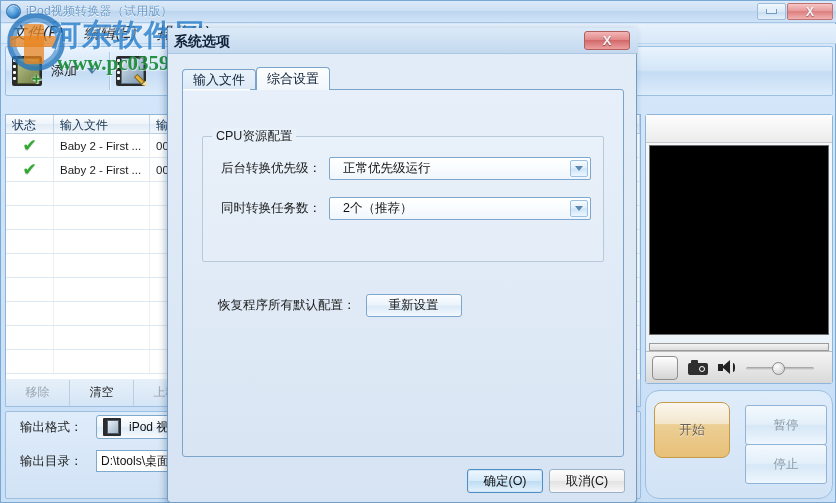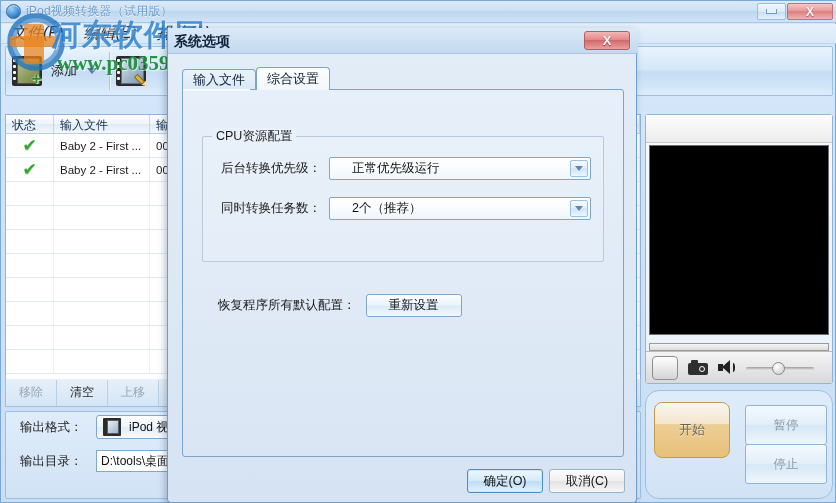--- a/index.html
+++ b/index.html
@@ -129,21 +129,21 @@
   .list-row.empty .cell { border-right-color: #e9f0f6; }
 
   
   #list-actions {
     position: absolute; left: 4px; top: 378px; width: 636px; height: 28px;
     background: linear-gradient(180deg,#e7f0f9 0%,#d5e5f5 100%);
     border: 1px solid #9cc0e2; border-top: none;
     display: flex; align-items: center;
   }
   .list-btn {
-    width: 51px; height: 26px; font-size: 12px; display: flex;
+    width: 64px; height: 26px; font-size: 12px; display: flex;
     align-items: center; justify-content: center;
     border-right: 1px solid #b9cfe3; color: #2a2a2a; white-space: nowrap;
   }
   .list-btn.disabled { color: #9aa6b1; }
 
   
   #output-area {
     position: absolute; left: 4px; top: 410px; width: 636px; height: 88px;
     background: linear-gradient(180deg,#dfecfa 0%,#d2e3f6 100%);
     border: 1px solid #9cc0e2; border-radius: 2px;
@@ -319,21 +319,21 @@
     background: #e8f1fa; font-size: 12.5px; color: #1d1d1d; white-space: nowrap;
   }
   .field-row { position: absolute; display: flex; align-items: center; }
   .field-label { font-size: 12.5px; color: #1a1a1a; white-space: nowrap; width: 108px; text-align: right; }
   .combo {
     width: 262px; height: 23px; margin-left: 8px;
     border: 1px solid #7ea7cd; border-radius: 2px;
     background: linear-gradient(180deg,#ffffff 0%,#f7fbfe 60%,#eef5fc 100%);
     display: flex; align-items: center; position: relative;
   }
-  .combo-text { font-size: 12.5px; color: #101010; padding-left: 22px; white-space: nowrap; }
+  .combo-text { font-size: 12.5px; color: #101010; padding-left: 13px; white-space: nowrap; }
   .combo-arrow {
     position: absolute; right: 2px; top: 2px; width: 18px; height: 17px;
     border: 1px solid #9cc0e2; border-radius: 2px;
     background: linear-gradient(180deg,#f6fbff 0%,#e0eefb 48%,#cfe4f8 52%,#ecf6ff 100%);
     display: flex; align-items: center; justify-content: center;
   }
   .combo-arrow i {
     width: 0; height: 0; border-left: 4px solid transparent;
     border-right: 4px solid transparent; border-top: 5px solid #5c88b2;
   }

